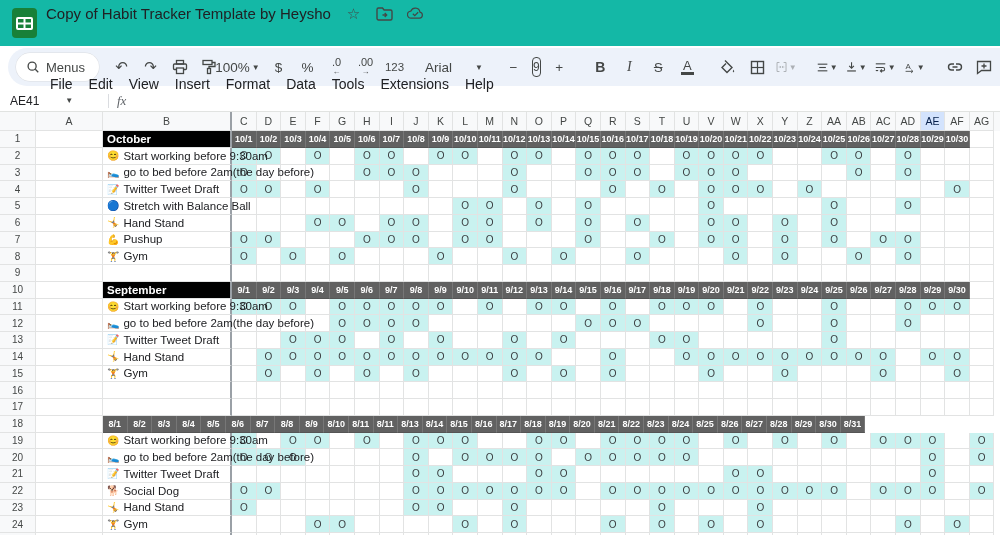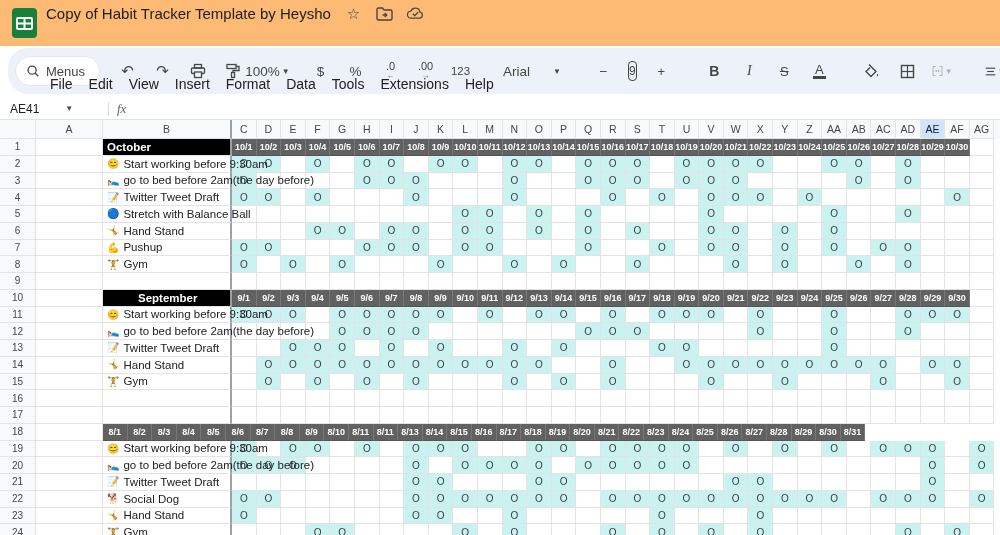--- a/index.html
+++ b/index.html
@@ -1,30 +1,30 @@
 <!DOCTYPE html>
 <html><head>
 <meta charset="utf-8">
 <style>
   * { margin:0; padding:0; box-sizing:border-box; }
   html,body { width:1000px; height:535px; overflow:hidden; background:#fff;
               font-family:"Liberation Sans", sans-serif; color:#202124; }
 
   
-  .titlebar { height:46px; background:#fdba74; position:relative; }
+  .titlebar { height:46px; background:#14b8a6; position:relative; }
   .logo { position:absolute; left:11px; top:8px; width:27px; height:30px; }
   .title-row { position:absolute; left:46px; top:5px; display:flex; align-items:center; gap:14px; }
   .doc-title { font-size:15px; color:#202124; }
   .title-ico { width:17px; height:17px; display:flex; align-items:center; justify-content:center; color:#444746; font-size:15px; }
   .menubar { position:absolute; left:42px; top:26px; display:flex; }
   .menu-item { font-size:14px; color:#202124; padding:2px 8px; border-radius:8px; cursor:default;margin-top:48px; }
 
   
   .toolbar-wrap { padding:2px 0 4px 8px; }
-  .toolbar { height:46px; background:#edf2fa; border-radius:20px 0 0 20px; display:flex; align-items:center; padding:0 6px 0 8px; gap:10px; width:992px; }
+  .toolbar { height:38px; background:#edf2fa; border-radius:20px 0 0 20px; display:flex; align-items:center; padding:0 6px 0 8px; gap:4px; width:992px; }
   .pill { background:#fff; border-radius:16px; height:28px; display:flex; align-items:center; gap:6px; padding:0 14px 0 10px; margin-right:6px; box-shadow:0 0 0 0.5px #dadce0; }
   .pill .lbl { font-size:13px; color:#444746; }
   .tbtn { min-width:25px; height:26px; border-radius:4px; display:flex; align-items:center; justify-content:center; color:#444746; font-size:13px; padding:0 2px; }
   .tbtn svg { display:block; }
   .tb-text { font-size:13.5px; color:#444746;text-align:center; }
   .caret { font-size:8px; color:#444746; margin-left:2px; }
   .tdiv { width:1px; height:20px; background:#c6cace; margin:0 4px; }
   .fontsize-box { border:1px solid #444746; border-radius:4px; width:24px; height:20px; display:flex; align-items:center; justify-content:center; font-size:12px; color:#444746; margin:0 2px; }
   .fmt-b { font-weight:bold; font-size:14px; }
   .fmt-i { font-style:italic; font-family:"Liberation Serif", serif; font-size:14px; }
@@ -660,21 +660,21 @@
         <div class="day"></div>
         <div class="day"></div>
         <div class="day"></div>
         <div class="day"></div>
         <div class="day"></div>
       </div>
       <div class="row">
         <div class="gut">10</div>
         <div class="ca monthband"></div>
         <div class="cb month">
-          <div class="" style="display: inline; margin-left: 31px;">September</div>
+          <div class="" style="display: inline;">September</div>
         </div>
         <div class="day date">9/1</div>
         <div class="day date">9/2</div>
         <div class="day date">9/3</div>
         <div class="day date">9/4</div>
         <div class="day date">9/5</div>
         <div class="day date">9/6</div>
         <div class="day date">9/7</div>
         <div class="day date">9/8</div>
         <div class="day date">9/9</div>

